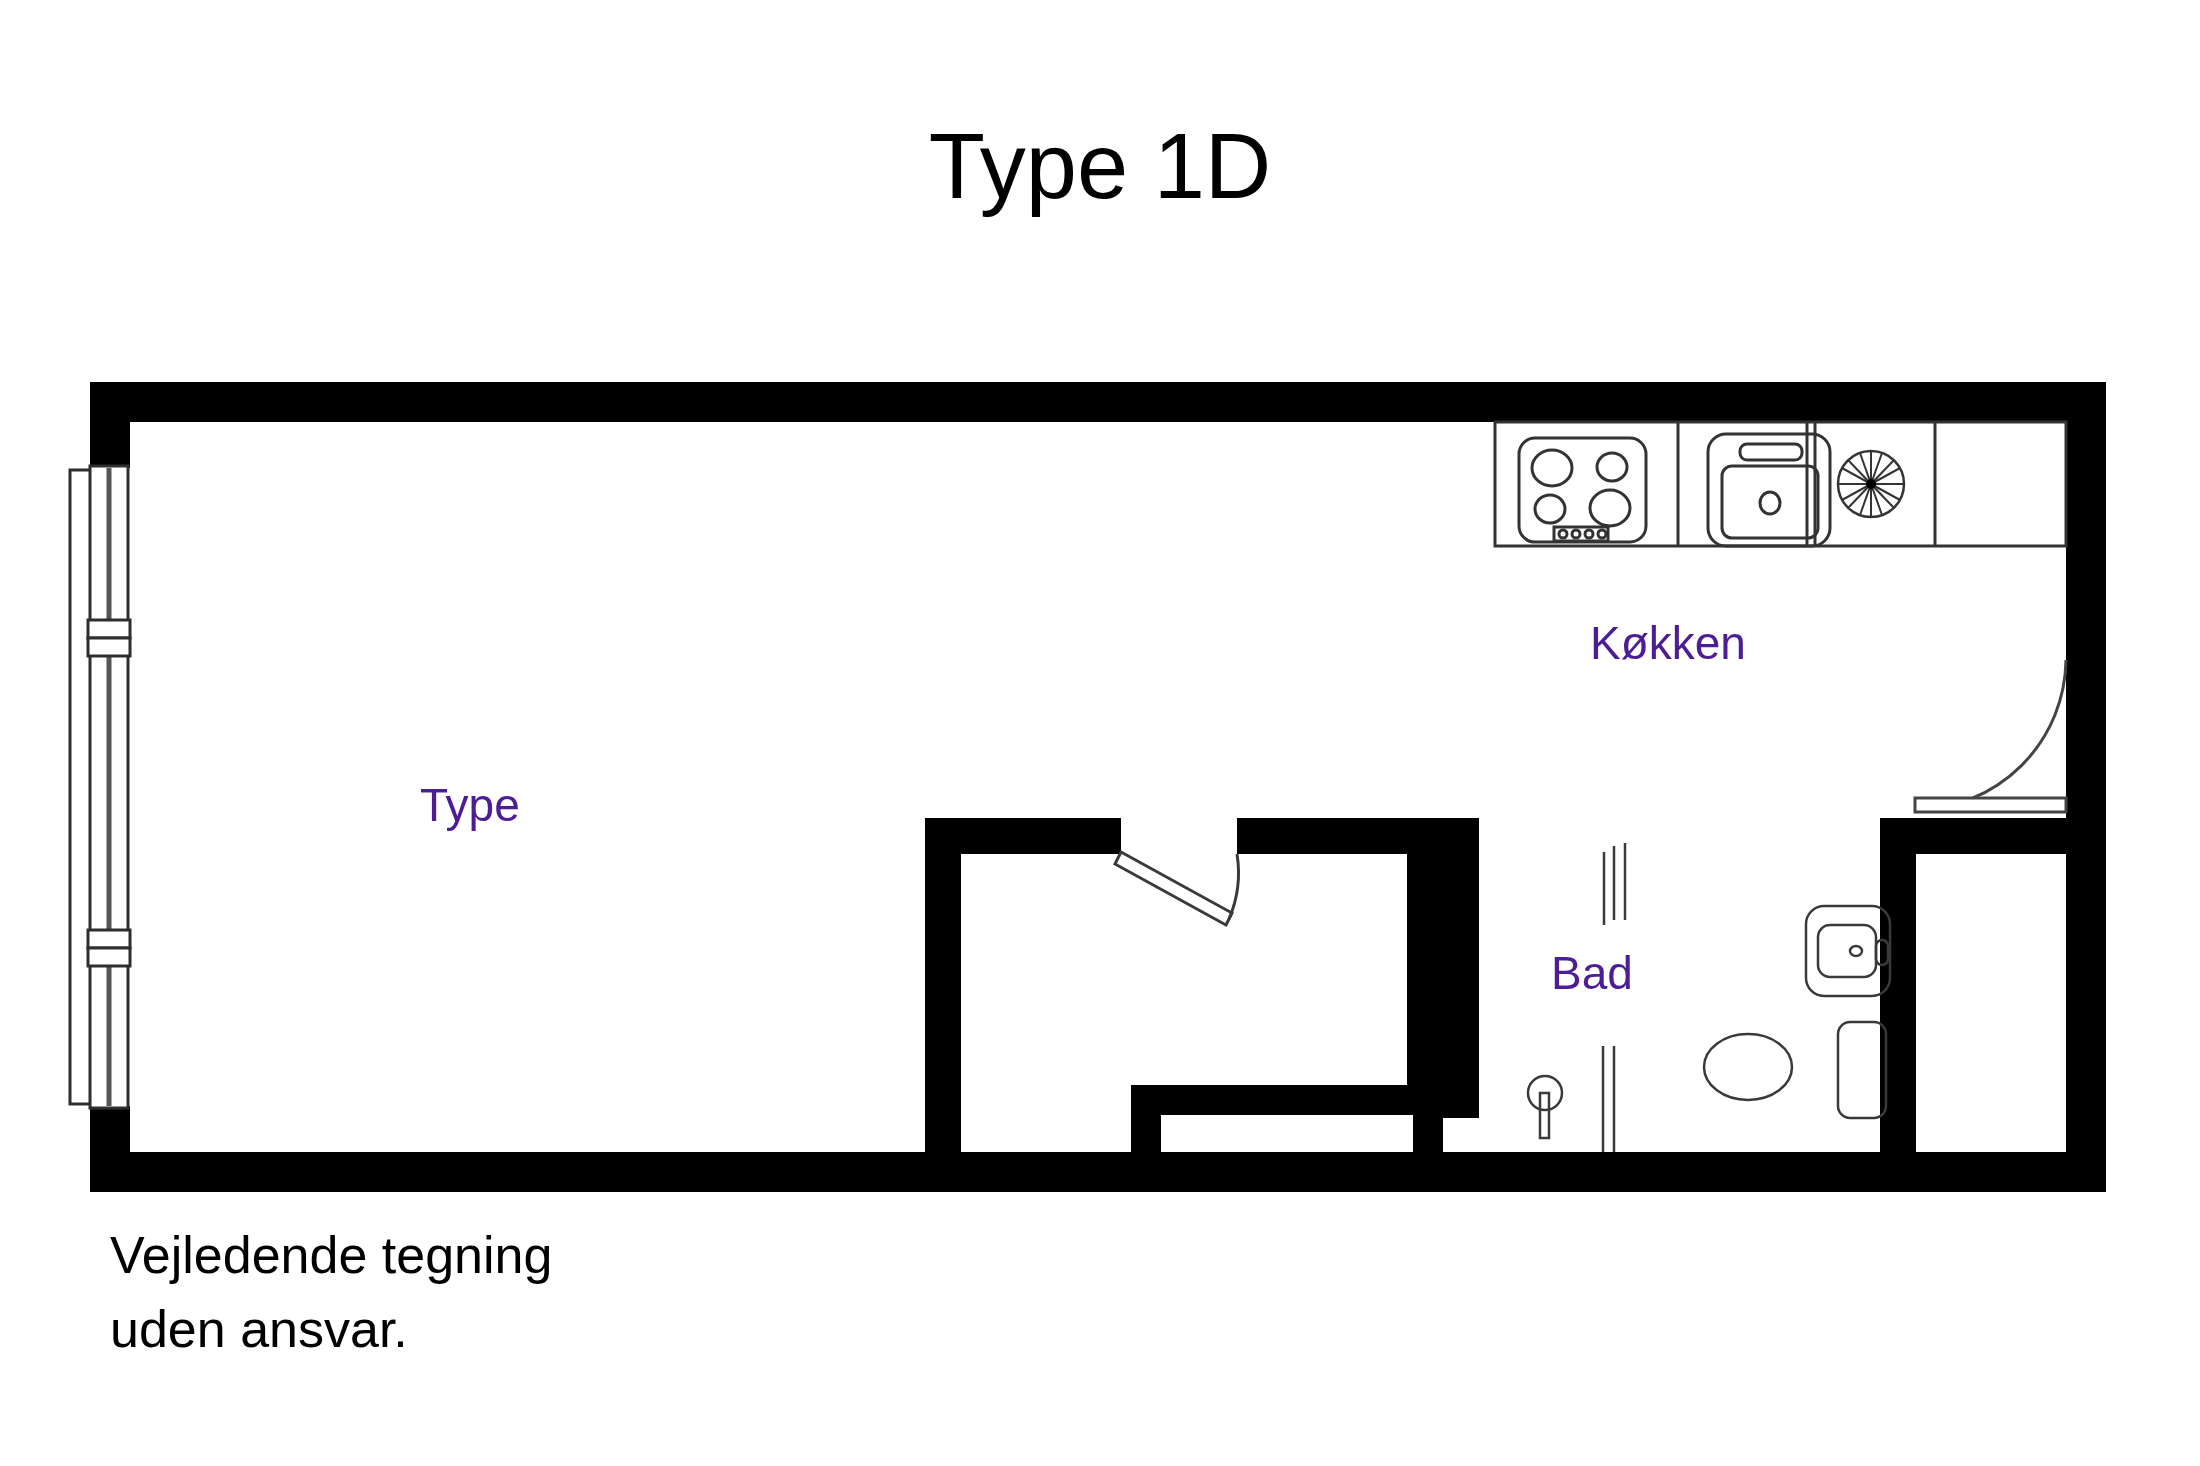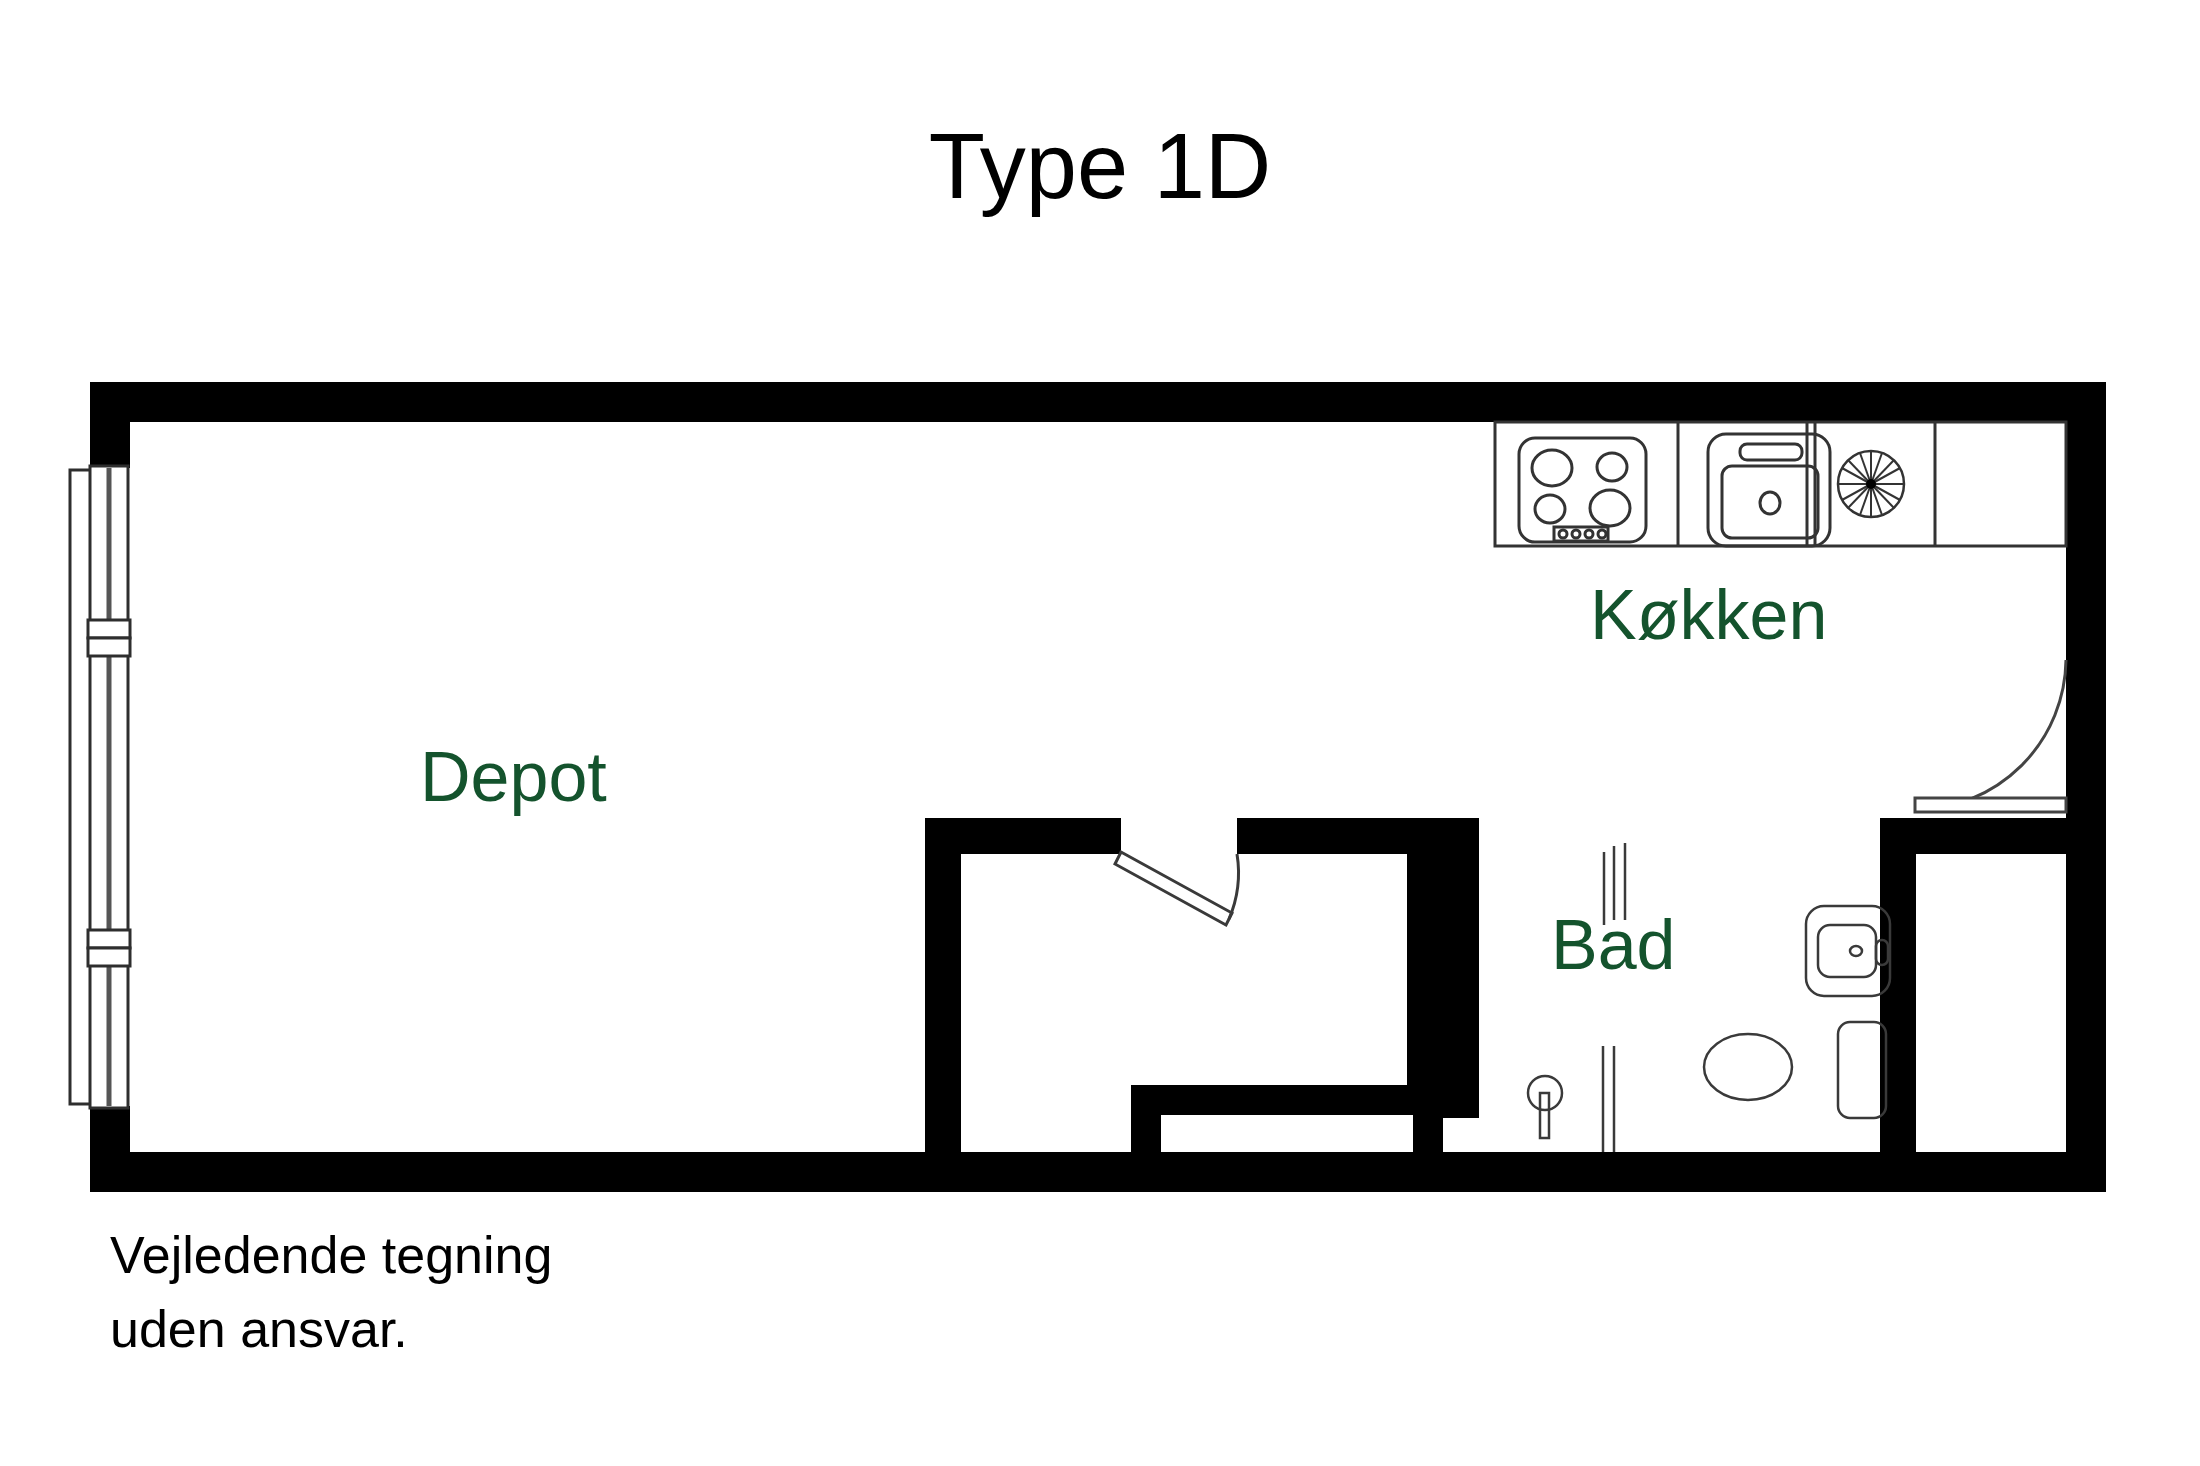--- a/index.html
+++ b/index.html
@@ -28,25 +28,26 @@
     width: 2200px;
     text-align: center;
     font-size: 92px;
     line-height: 96px;
     font-weight: 400;
     letter-spacing: 0px;
     color: #000000;
   }
   .room-label {
     position: absolute;
-    font-size: 70px;
+    font-size: 46px;
     line-height: 74px;
     font-weight: 400;
-    color: #14532d;
+    color: #4c1d95;
     white-space: nowrap;
+    margin-top: 28px;
   }
   #label-stue   { left: 420px;  top: 740px; }
   #label-kokken { left: 1590px; top: 578px; }
   #label-depot  { left: 1055px; top: 928px; }
   #label-bad    { left: 1551px; top: 908px; }
   #disclaimer {
     position: absolute;
     left: 110px;
     top: 1218px;
     font-size: 52px;
@@ -214,21 +215,21 @@
       <ellipse cx="1748" cy="1067" rx="44" ry="33"></ellipse>
     </g>
     <g fill="none" stroke="#3a3a3a" stroke-width="2.5">
       <rect x="1838" y="1022" width="48" height="96" rx="12" ry="12"></rect>
     </g>
 
   </svg>
 
   <div id="plan-title">Type 1D</div>
 
-  <div class="room-label" id="label-stue">Depot</div>
+  <div class="room-label" id="label-stue">Type</div>
 
   <div class="room-label" id="label-kokken">Køkken</div>
 
 
   <div class="room-label" id="label-bad">Bad</div>
 
   <div id="disclaimer">Vejledende tegning
 uden ansvar.</div>
 
 </div>

